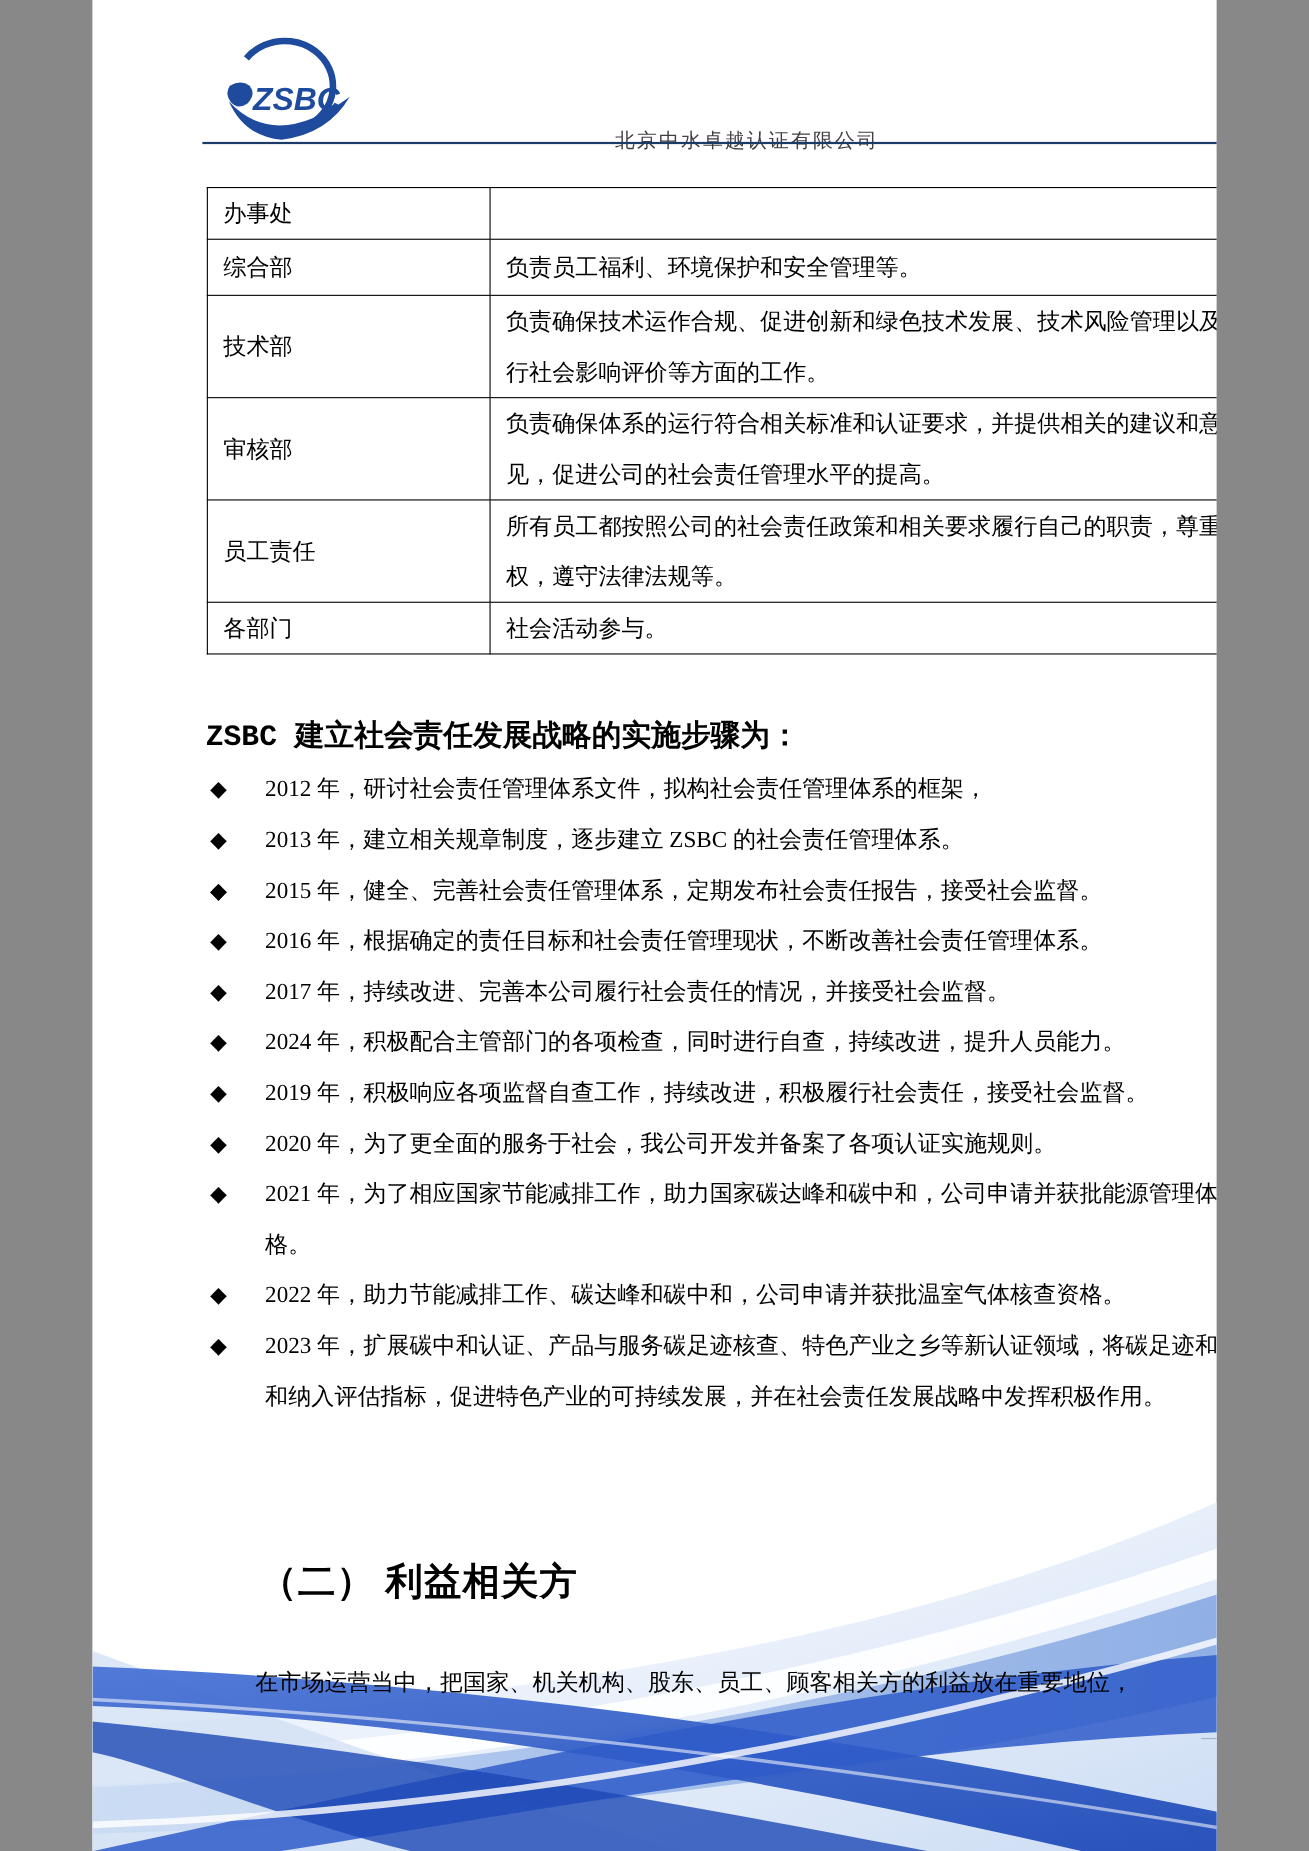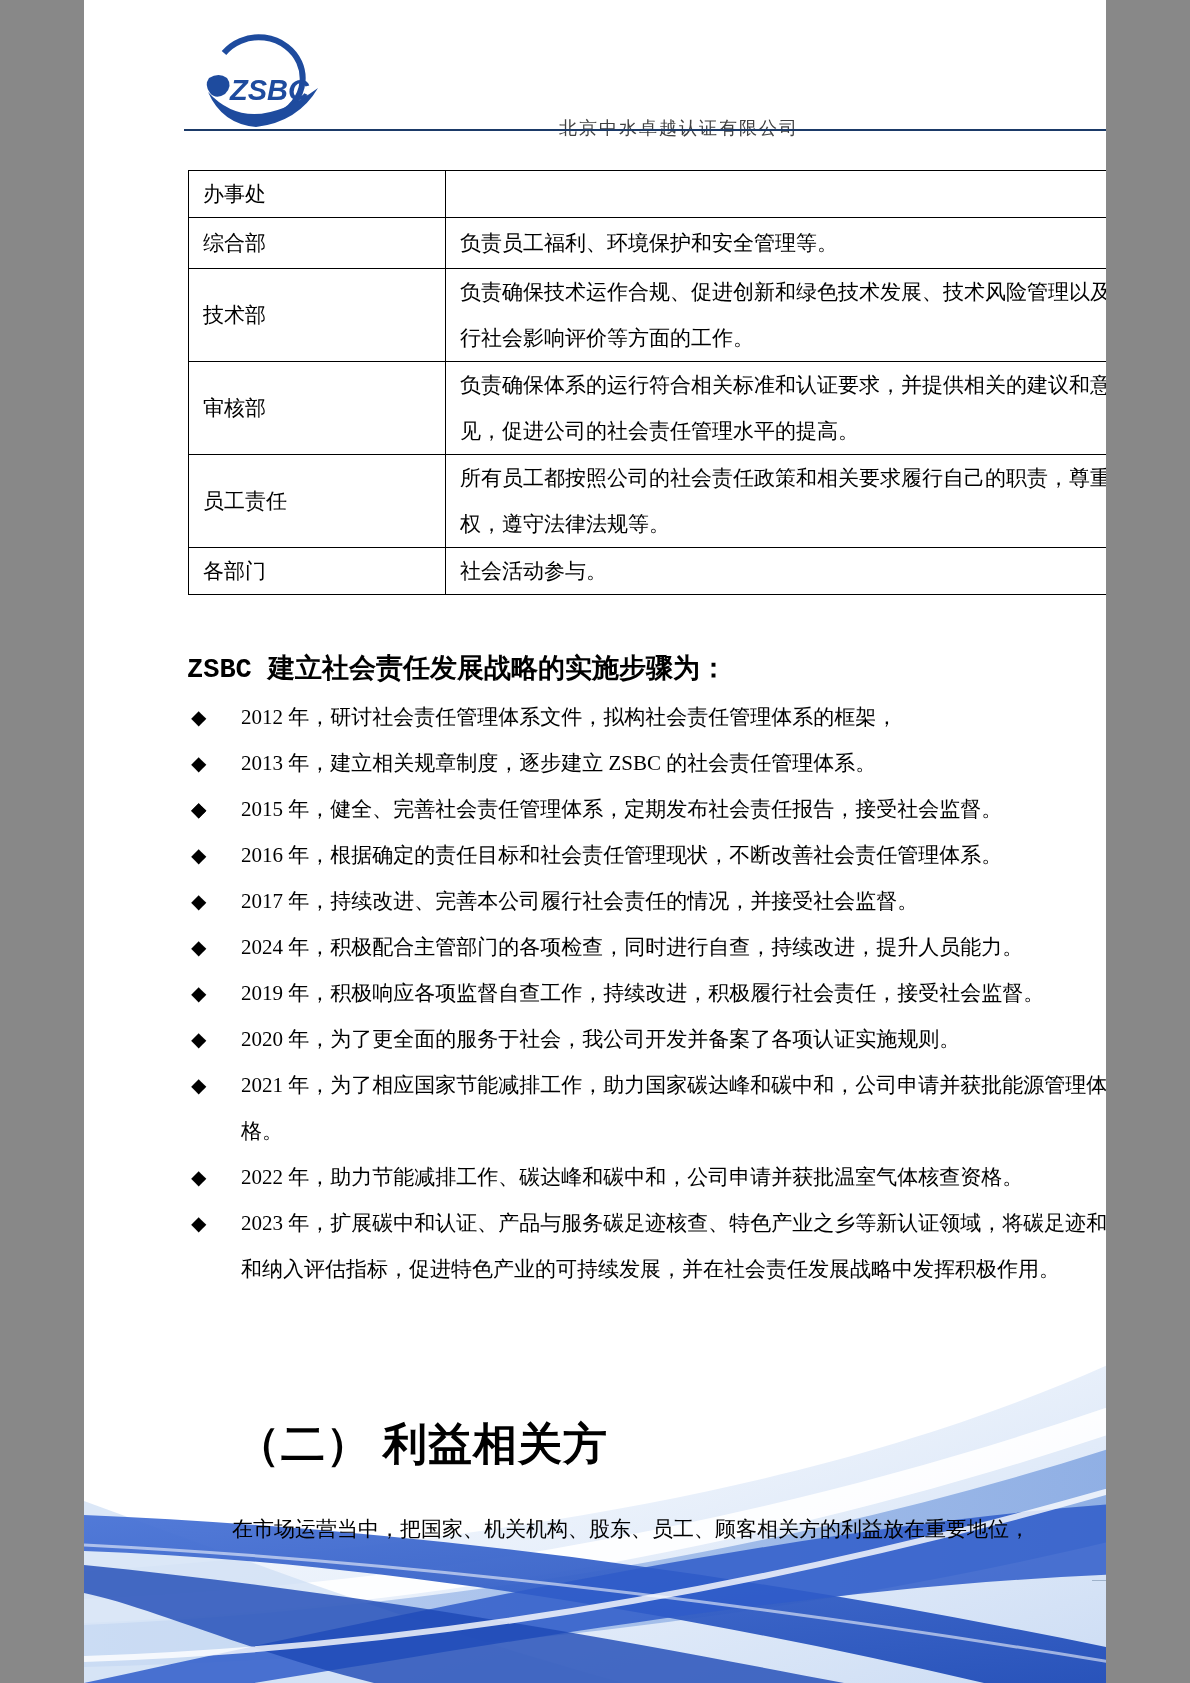--- a/index.html
+++ b/index.html
@@ -63,21 +63,21 @@
   }
   .strategy-list .diamond{
     position:absolute;left:4px;top:0;
     font-size:20px;color:#000;
     font-family:"DejaVu Sans",sans-serif;
   }
   
   .section-heading{
     position:absolute;left:152px;top:1415px;
     font-family:"Liberation Serif","DejaVu Serif",serif;
-    font-weight:bold;font-size:44px;letter-spacing:1px;
+    font-weight:bold;font-size:34px;letter-spacing:1px;
     z-index:3;
   }
   .lead-paragraph{
     position:absolute;left:103px;top:1506px;width:982px;
     font-size:21px;line-height:46px;
     text-indent:45px;
     z-index:3;
   }
   
   .page-number{

